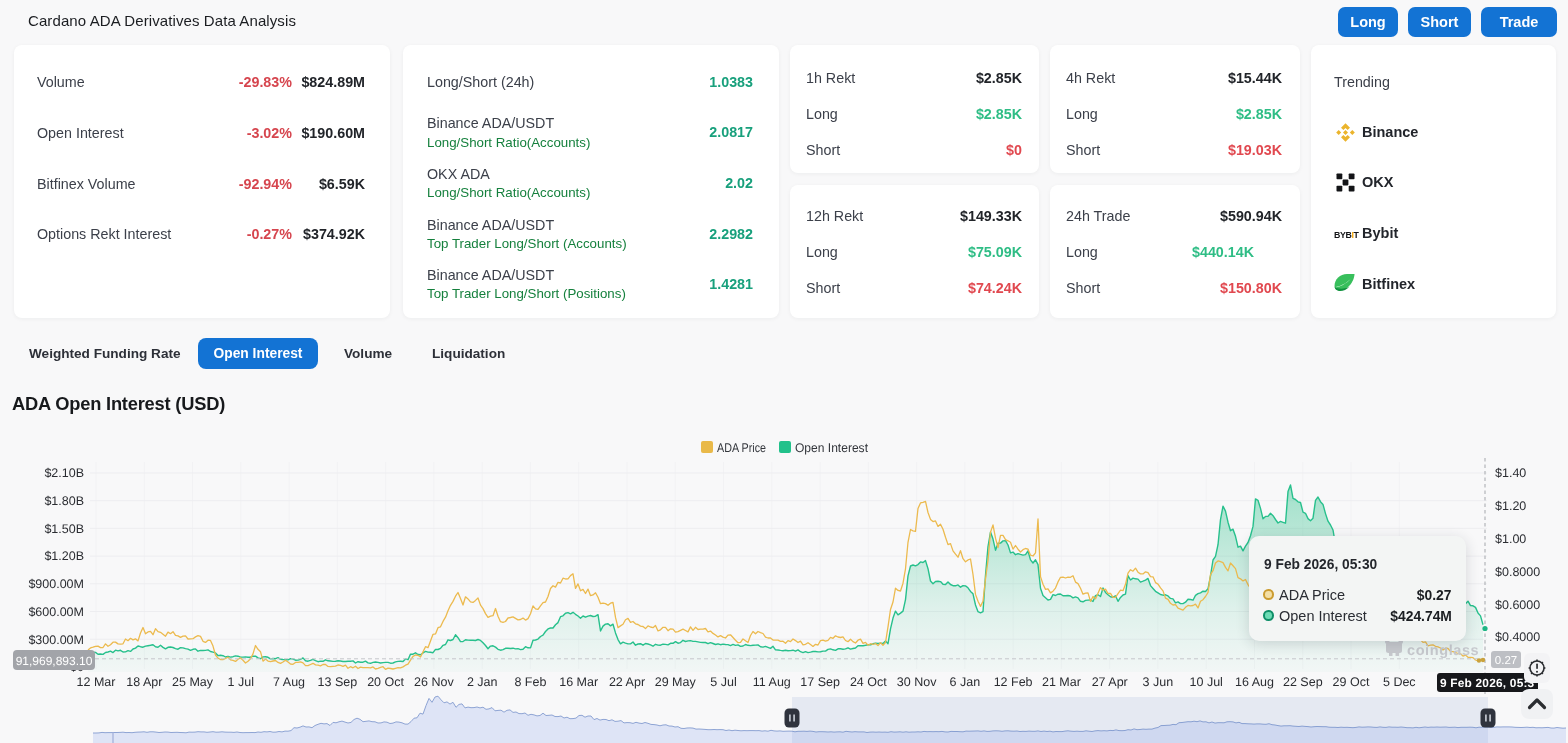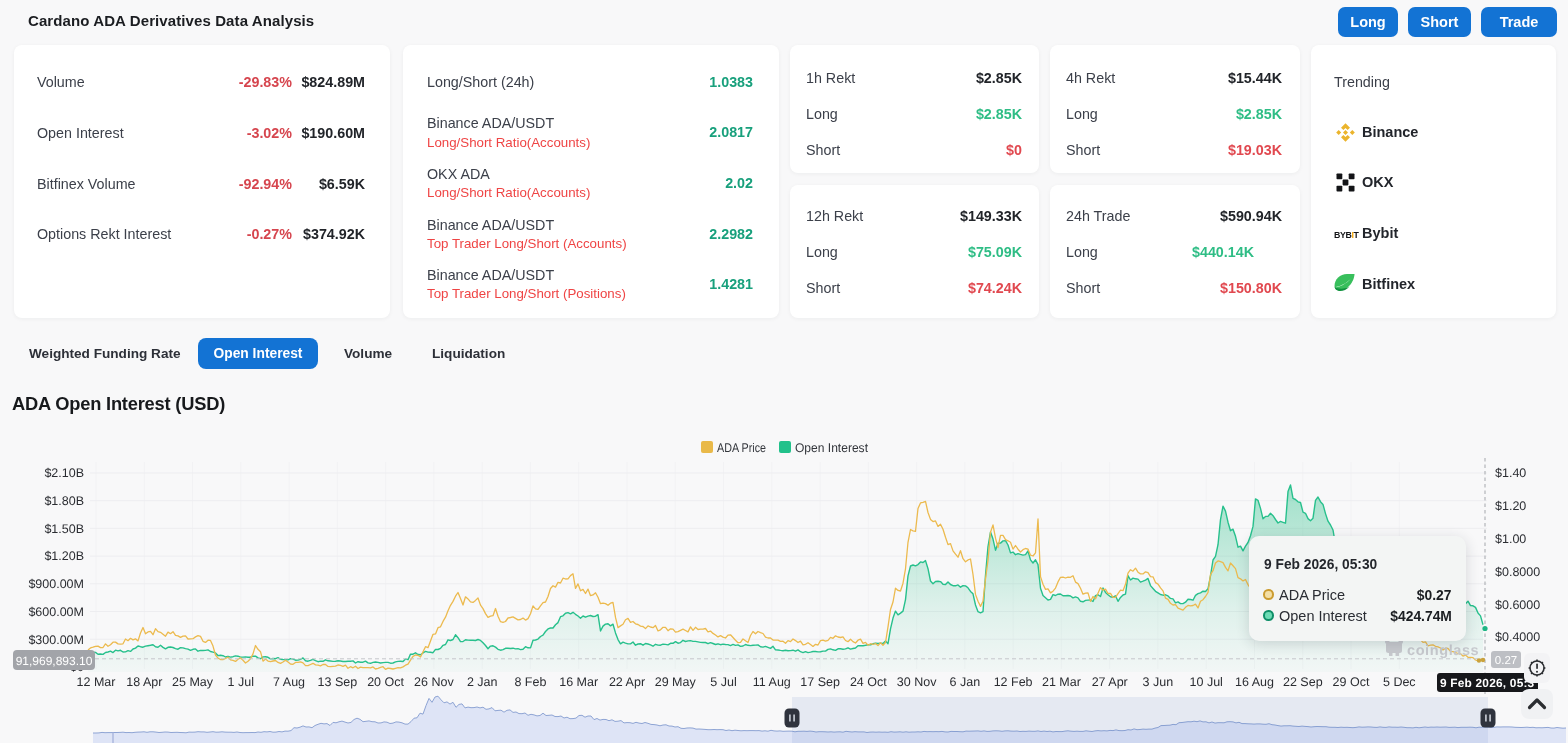--- a/index.html
+++ b/index.html
@@ -6,28 +6,28 @@
 text{text-rendering:geometricPrecision}
 .abs{position:absolute}
 .card{position:absolute;background:#fff;border-radius:8px;box-shadow:0 1px 4px rgba(25,30,40,.05)}
 .btn{position:absolute;top:7px;height:30px;border-radius:7px;background:#1373d4;color:#fff;font-weight:bold;font-size:14.5px;line-height:30px;text-align:center}
 .lbl{position:absolute;font-size:14.3px;color:#3c404a;white-space:nowrap}
 .val{position:absolute;font-size:14.3px;color:#212429;font-weight:bold;white-space:nowrap;text-align:right}
 .pct{position:absolute;font-size:14.3px;font-weight:bold;color:#d6454e;text-align:right;white-space:nowrap}
 .teal{color:#18a07c !important}
 .grn{color:#2ebd85 !important}
 .red{color:#e1484f !important}
-.sub{font-size:13.3px;color:#ef4444}
+.sub{font-size:13.3px;color:#15803d}
 .exname{position:absolute;font-size:14.5px;font-weight:bold;color:#22252b}
 .tab{position:absolute;font-size:13.6px;font-weight:bold;color:#2d3038;white-space:nowrap}
 .ax{font-size:12.5px;fill:#2b2d32}
 .ax2{font-size:12.5px;fill:#2b2d32}
 </style></head>
 <body>
-<div class="abs" style="left:28px;top:12px;font-size:15px;color:#1b1d21;font-weight:700;letter-spacing:0.1px">Cardano ADA Derivatives Data Analysis</div>
+<div class="abs" style="left:28px;top:12px;font-size:15px;color:#1b1d21;font-weight:400;letter-spacing:0.1px">Cardano ADA Derivatives Data Analysis</div>
 <div class="btn" style="left:1338px;width:60px">Long</div>
 <div class="btn" style="left:1408px;width:63px">Short</div>
 <div class="btn" style="left:1481px;width:76px">Trade</div>
 
 <div class="card" style="left:14px;top:45px;width:376px;height:273px"></div>
 <div class="lbl" style="left:37px;top:74px">Volume</div>
 <div class="pct" style="left:192px;top:74px;width:100px">-29.83%</div>
 <div class="val" style="left:265px;top:74px;width:100px">$824.89M</div>
 <div class="lbl" style="left:37px;top:125px">Open Interest</div>
 <div class="pct" style="left:192px;top:125px;width:100px">-3.02%</div>

